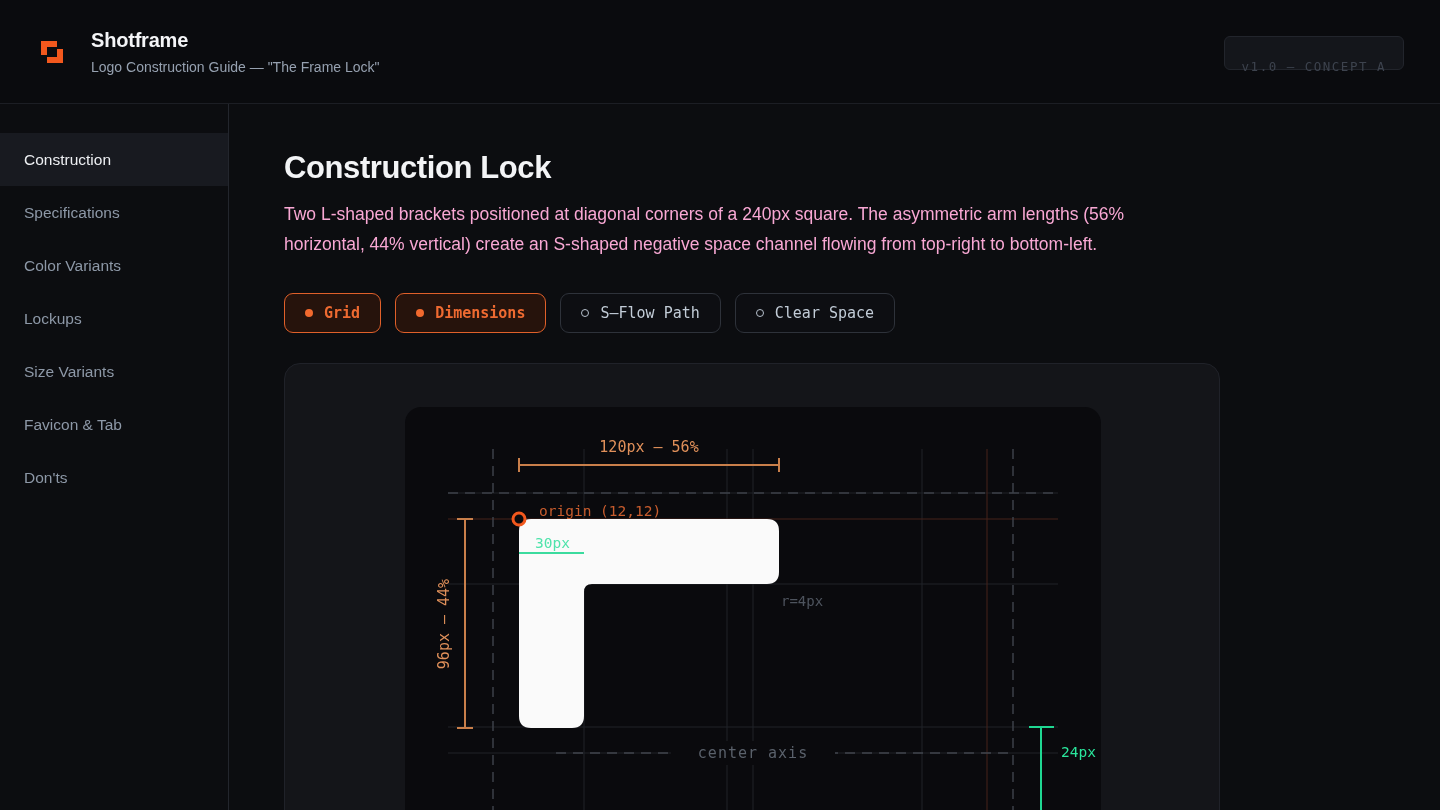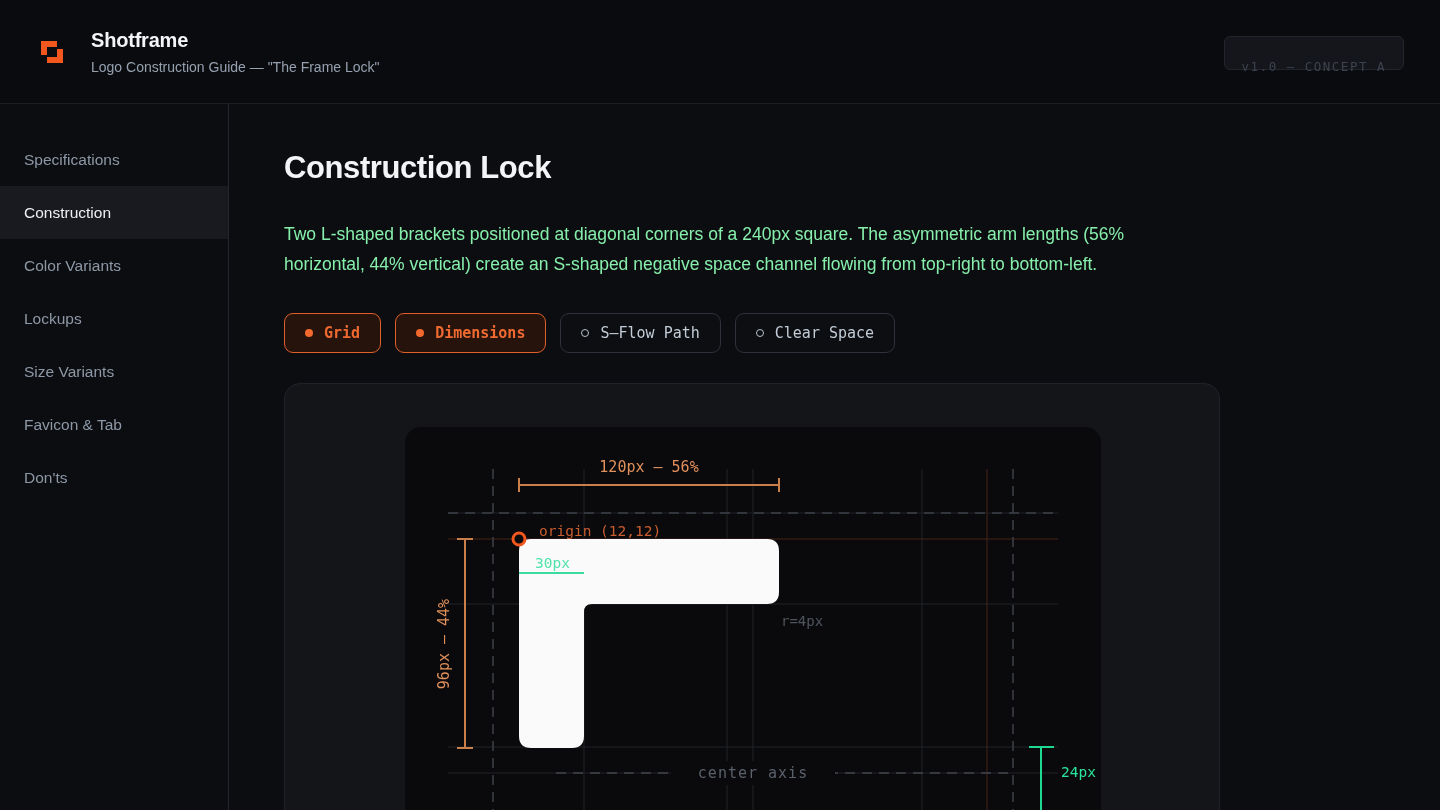--- a/index.html
+++ b/index.html
@@ -19,21 +19,21 @@
 
   
   .layout { display:flex; height:706px; }
   .sidebar { width:229px; flex:0 0 auto; border-right:1px solid #23262d; padding-top:29px; }
   .nav-item { height:53px; line-height:53px; padding-left:24px; font-size:15.5px;
     color:#8d98a7; cursor:pointer; }
   .nav-item.active { background:#181a20; color:#edeff2; }
 
   .main { flex:1; padding:46px 0 0 55px; }
   .page-title { font-size:31px; font-weight:700; color:#f3f4f6; letter-spacing:-0.4px; }
-  .page-desc { margin-top:33px; width:905px; font-size:17.5px; line-height:30px; color:#86efac; }
+  .page-desc { margin-top:13px; width:905px; font-size:17.5px; line-height:30px; color:#f9a8d4; }
 
   
   .chips { margin-top:34px; display:flex; gap:14px; }
   .chip { display:inline-flex; align-items:center; gap:11px; height:40px; padding:0 20px;
     border-radius:9px; font-family:"DejaVu Sans Mono", monospace; font-size:15px; cursor:pointer; }
   .chip.on  { border:1px solid #e0602a; background:#26130c; color:#ee6a31;font-weight:bold; }
   .chip.off { border:1px solid #2e323a; background:#0d0e12; color:#c2ccd7;justify-content:flex-end; }
   .chip .dot  { width:8px; height:8px; border-radius:50%; background:#f1692e; }
   .chip .ring { width:8px; height:8px; border-radius:50%; border:1.5px solid #b6c0cc; }
 
@@ -57,22 +57,22 @@
   <div class="header-text">
     <div class="app-title">Shotframe</div>
     <div class="app-subtitle">Logo Construction Guide — "The Frame Lock"</div>
   </div>
   <div class="version-badge">v1.0 — CONCEPT A</div>
 </div>
 
 <div class="layout">
 
   <div class="sidebar">
+    <div class="nav-item active">Construction</div>
     <div class="nav-item">Specifications</div>
-    <div class="nav-item active">Construction</div>
     <div class="nav-item">Color Variants</div>
     <div class="nav-item">Lockups</div>
     <div class="nav-item">Size Variants</div>
     <div class="nav-item">Favicon &amp; Tab</div>
     <div class="nav-item">Don'ts</div>
   </div>
 
   <div class="main">
     <div class="page-title">Construction Lock</div>
     <div class="page-desc">Two L-shaped brackets positioned at diagonal corners of a 240px square. The asymmetric arm lengths (56% horizontal, 44% vertical) create an S-shaped negative space channel flowing from top-right to bottom-left.</div>

